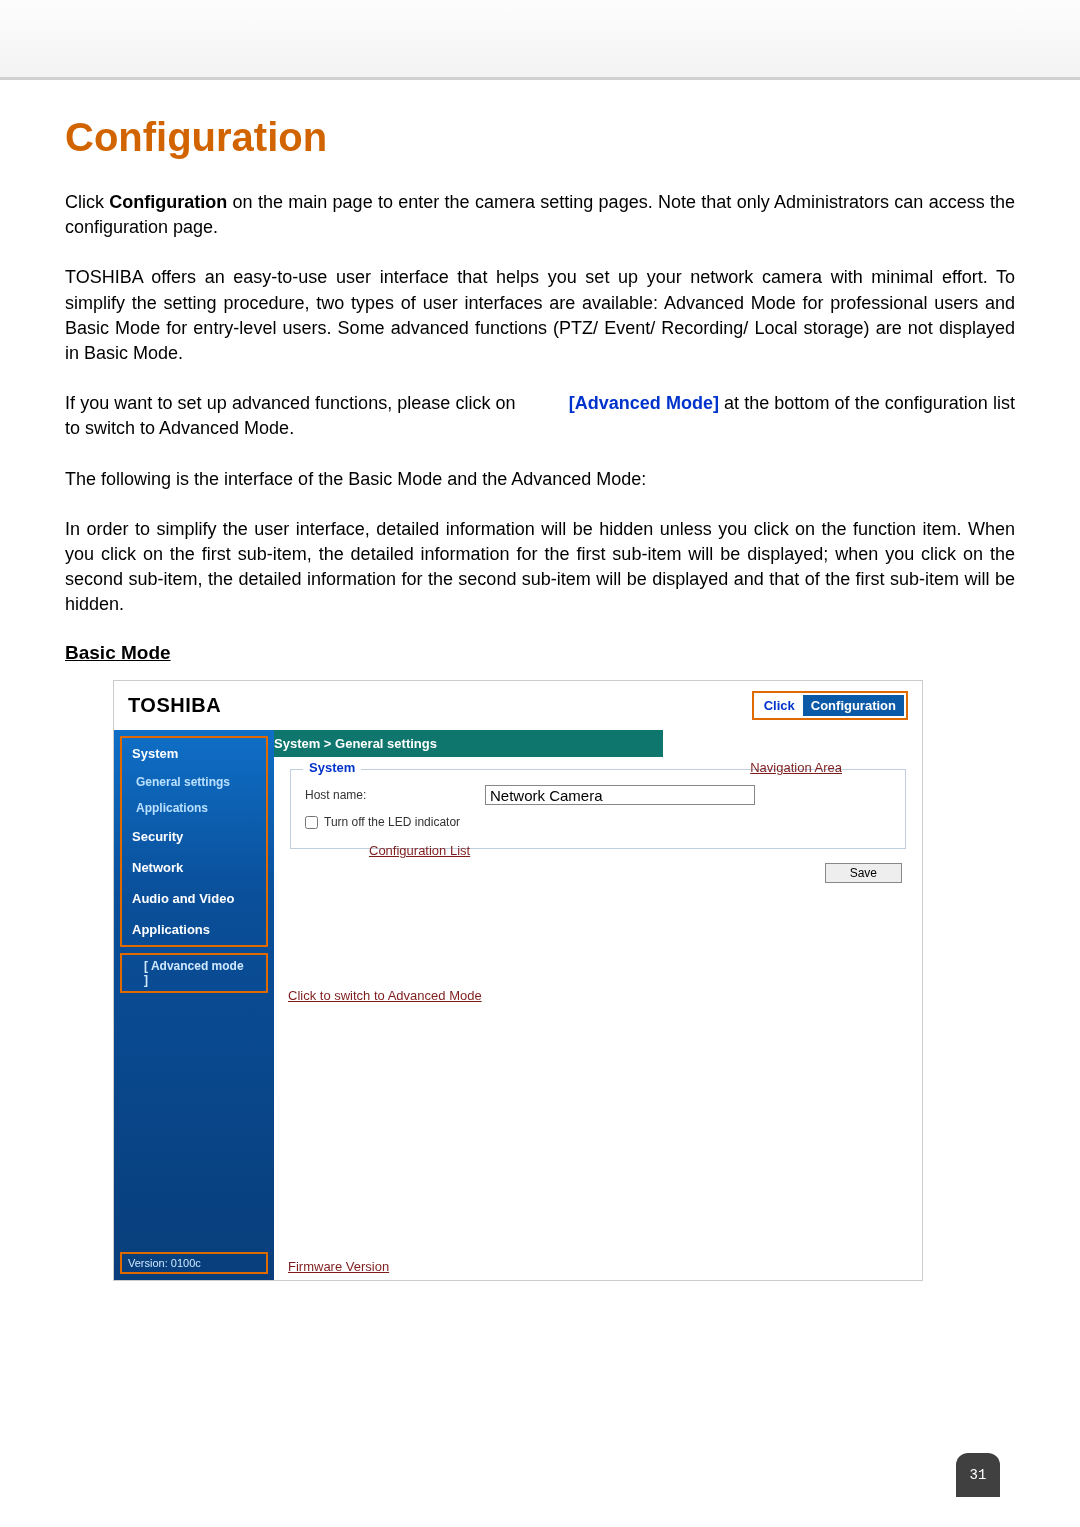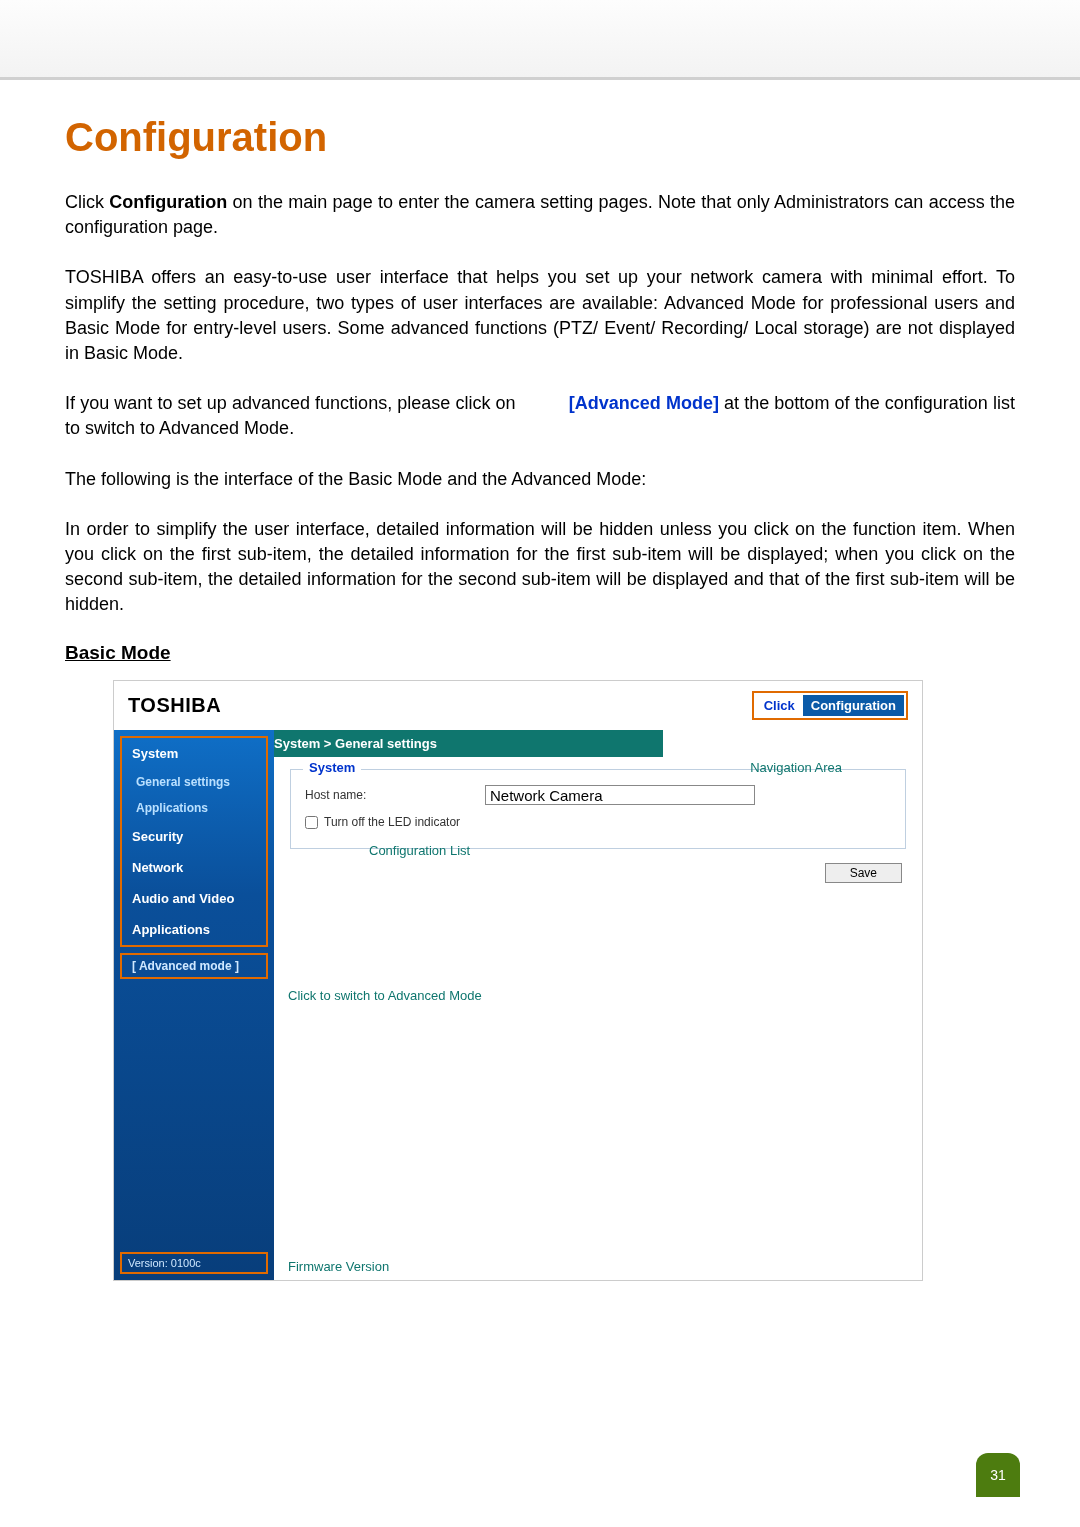--- a/index.html
+++ b/index.html
@@ -102,21 +102,21 @@
   }
   .side-sub {
     color: #b9e0ff;
     font-size: 12px;
     padding: 6px 14px;
     font-weight: bold;
   }
   .side-adv {
     border: 2px solid #e06a00;
     margin: 6px;
-    padding: 4px 10px;
+    padding: 4px 22px;
     color: #cfe8ff;
     font-weight: bold;
     font-size: 12px;
   }
   .side-version {
     position: absolute;
     bottom: 6px;
     left: 6px;
     right: 6px;
     border: 2px solid #e06a00;
@@ -164,38 +164,40 @@
     float: right;
     margin: 6px 20px;
     background: #eee;
     border: 1px solid #888;
     padding: 2px 24px;
     font-size: 12px;
   }
   
   .anno {
     position: absolute;
-    color: #0f766e;
+    color: #7f1d1d;
     font-size: 13px;
     font-weight: 500;
     pointer-events: none;
+    text-decoration: underline;
   }
   .page-num {
     position: absolute;
-    right: 60px;
+    right: 80px;
     bottom: 30px;
-    background: #4d7c0f;
+    background: #404040;
     color: #fff;
     border-radius: 12px 12px 0 0;
     width: 44px;
     height: 44px;
     display: flex;
     align-items: center;
     justify-content: center;
     font-size: 14px;
+    font-family: Liberation Mono, monospace;
   }
   .page-wrap { position: relative; min-height: 1527px; }
 </style>
 </head>
 <body>
 <div class="page-wrap">
 
 <div class="topbar"></div>
 
 <div class="page">

